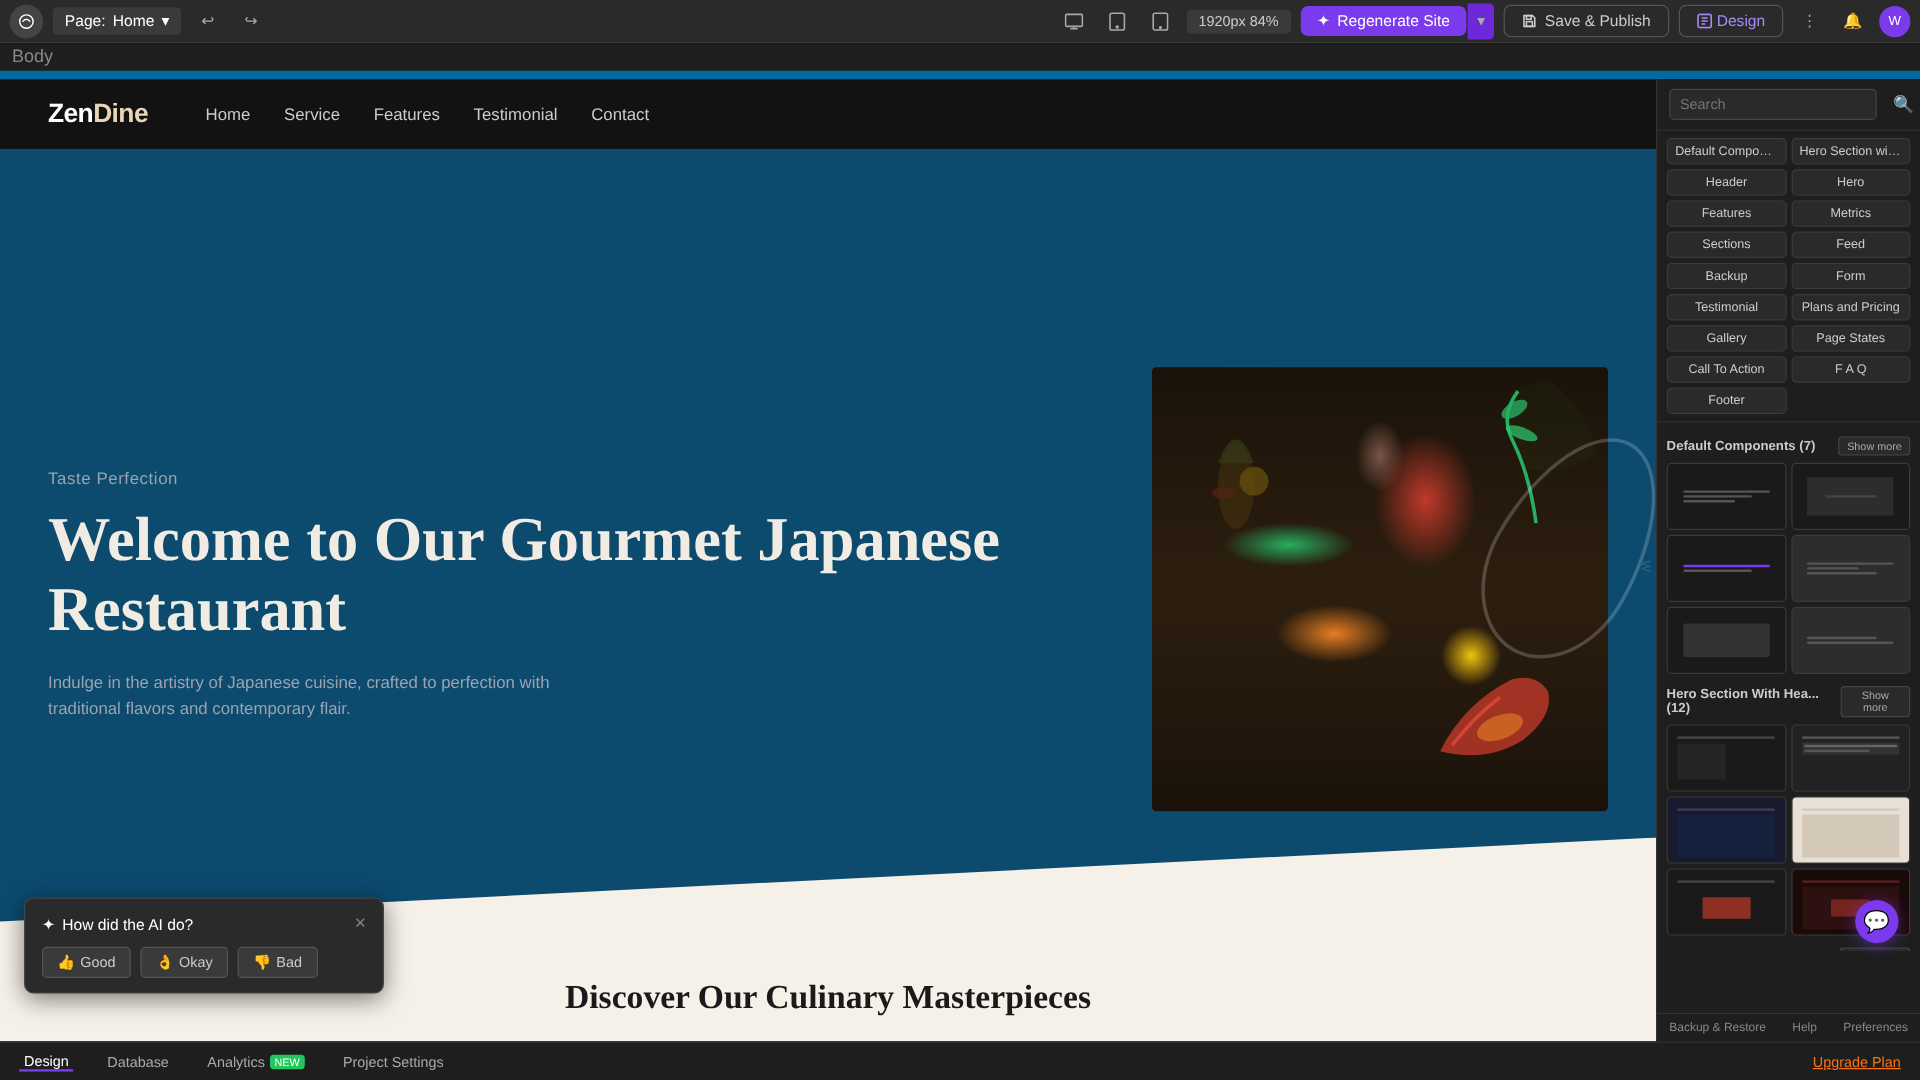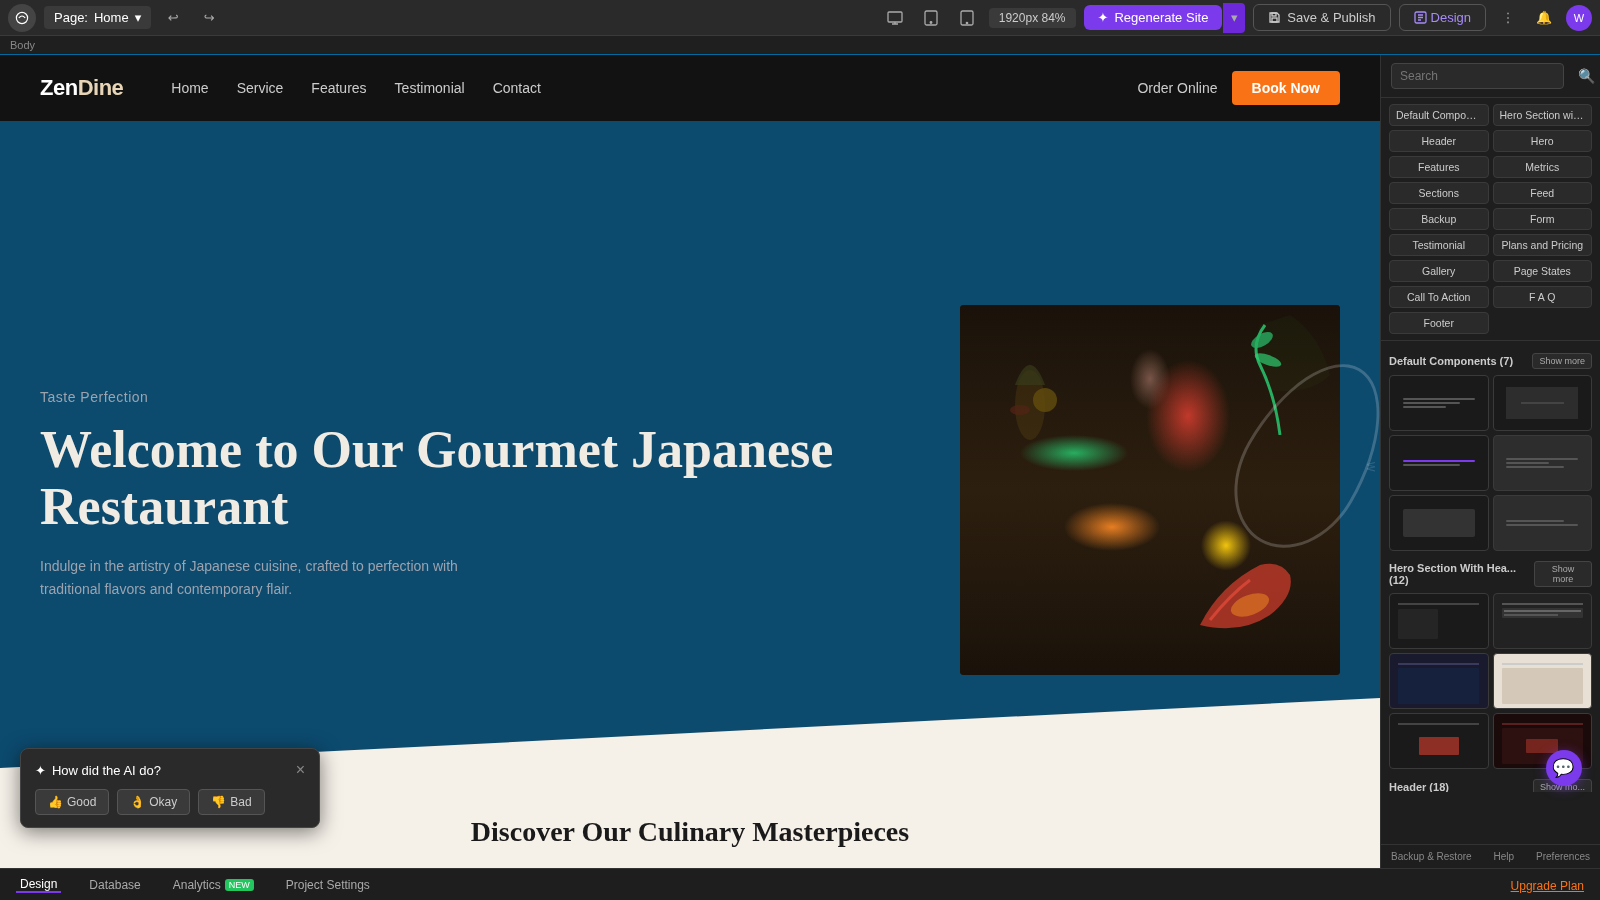--- a/index.html
+++ b/index.html
@@ -29,21 +29,21 @@
     .save-publish-btn {
       background: #2a2a2a; color: #ccc; border: 1px solid #555; border-radius: 6px;
       padding: 5px 14px; font-size: 13px; cursor: pointer; display: flex; align-items: center; gap: 6px;
     }
     .design-btn {
       background: #2a2a2a; color: #a78bfa; border: 1px solid #555; border-radius: 6px;
       padding: 5px 14px; font-size: 13px; cursor: pointer; display: flex; align-items: center; gap: 4px;
     }
 
     
-    .body-label { background: #1f1f1f; color: #888; font-size: 11px; padding: 3px 10px; border-bottom: 1px solid #0369a1; flex-shrink: 0; }
+    .body-label { background: #1f1f1f; color: #888; font-size: 15px; padding: 3px 10px; border-bottom: 7px solid #0369a1; flex-shrink: 0; }
 
     
     .main-area { display: flex; flex: 1; overflow: hidden; }
 
     
     .canvas { flex: 1; background: #888; overflow: hidden; position: relative; }
     .canvas-inner {
       width: 100%; height: 100%; background: #1a1a1a; position: relative; overflow: hidden;
     }
 
@@ -297,24 +297,20 @@
           <div class="site-logo">
             Zen<span>Dine</span>
           </div>
           <div class="site-nav-links">
             <a>Home</a>
             <a>Service</a>
             <a>Features</a>
             <a>Testimonial</a>
             <a>Contact</a>
           </div>
-          <div class="site-nav-right">
-            <span class="order-online">Order Online</span>
-            <button class="book-now-btn">Book Now</button>
-          </div>
         </nav>
 
         <div class="hero-section">
           <div class="hero-left">
             <div class="hero-tagline">Taste Perfection</div>
             <h1 class="hero-title">Welcome to Our Gourmet Japanese Restaurant</h1>
             <p class="hero-desc">Indulge in the artistry of Japanese cuisine, crafted to perfection with traditional flavors and contemporary flair.</p>
           </div>
           <div class="hero-right">
             <div class="hero-image">

